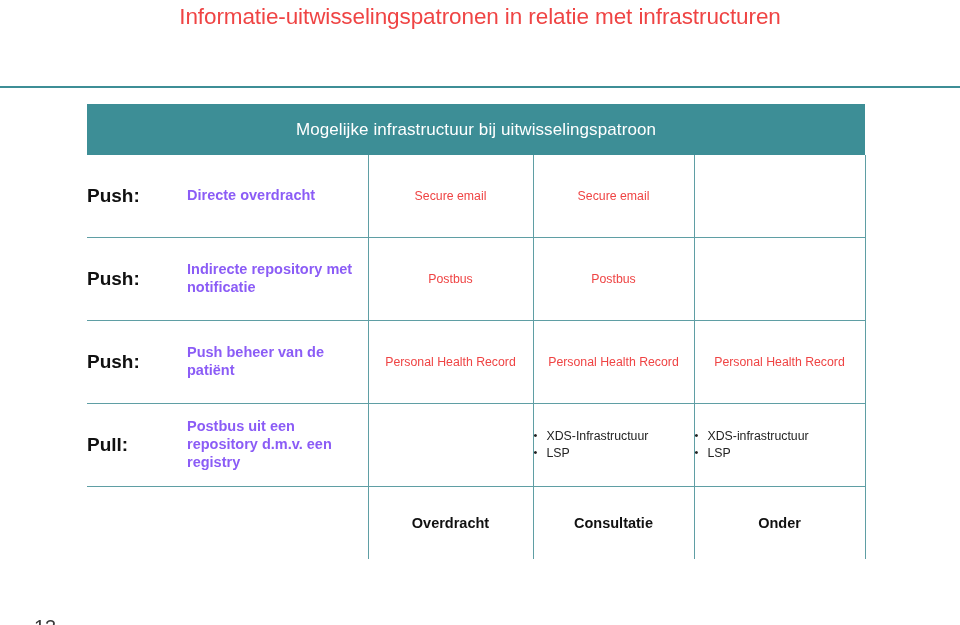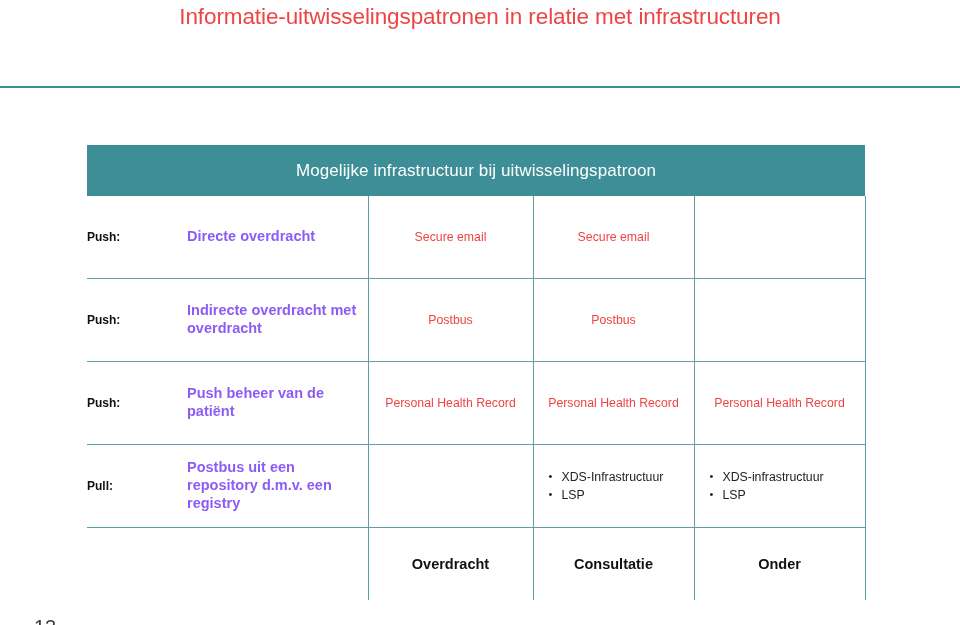--- a/index.html
+++ b/index.html
@@ -52,21 +52,20 @@
   .matrix-header {
     height: 51px;
     background: #3d8e96;
     color: #ffffff;
     display: flex;
     align-items: center;
     justify-content: center;
     font-size: 17px;
     font-weight: 400;
     letter-spacing: 0.1px;
-    margin-top: 41px;
   }
 
   
   .matrix-table {
     width: 100%;
     border-collapse: collapse;
     table-layout: fixed;
   }
   .matrix-table col.c-kind   { width: 100px; }
   .matrix-table col.c-desc   { width: 181px; }
@@ -89,21 +88,21 @@
   .matrix-table tr.row-push td,
   .matrix-table tr.row-pull td {
     height: 82px;
   }
   .matrix-table tr.row-foot td {
     height: 72px;
     border-bottom: none;
   }
 
   .cell-kind {
-    font-size: 12px;
+    font-size: 19px;
     font-weight: 700;
     padding-left: 1px;
     color: #111111;
   }
   .cell-desc {
     font-size: 14.5px;
     font-weight: 700;
     line-height: 1.22;
     padding-left: 12px;
     padding-right: 6px;
@@ -117,21 +116,21 @@
     padding: 0 6px;
   }
   .cell-bullets {
     font-size: 12.3px;
     color: #222222;
     padding-left: 42px;
     padding-right: 6px;
     line-height: 1.34;
   }
   .cell-bullets ul {
-    margin: 15px;
+    margin: 0;
     padding: 0 0 0 13px;
     list-style: none;
   }
   .cell-bullets li {
     position: relative;
     margin: 0 0 1px 0;
   }
   .cell-bullets li::before {
     content: "\2022";
     position: absolute;
@@ -185,21 +184,21 @@
       <tr class="row-push">
         <td class="cell-kind">Push:</td>
         <td class="cell-desc">Directe overdracht</td>
         <td class="cell-infra vline">Secure email</td>
         <td class="cell-infra vline">Secure email</td>
         <td class="cell-infra vline vline-right"></td>
       </tr>
 
       <tr class="row-push">
         <td class="cell-kind">Push:</td>
-        <td class="cell-desc">Indirecte overdracht met overdracht</td>
+        <td class="cell-desc">Indirecte repository met notificatie</td>
         <td class="cell-infra vline">Postbus</td>
         <td class="cell-infra vline">Postbus</td>
         <td class="cell-infra vline vline-right"></td>
       </tr>
 
       <tr class="row-push">
         <td class="cell-kind">Push:</td>
         <td class="cell-desc">Push beheer van de patiënt</td>
         <td class="cell-infra vline">Personal Health Record</td>
         <td class="cell-infra vline">Personal Health Record</td>

